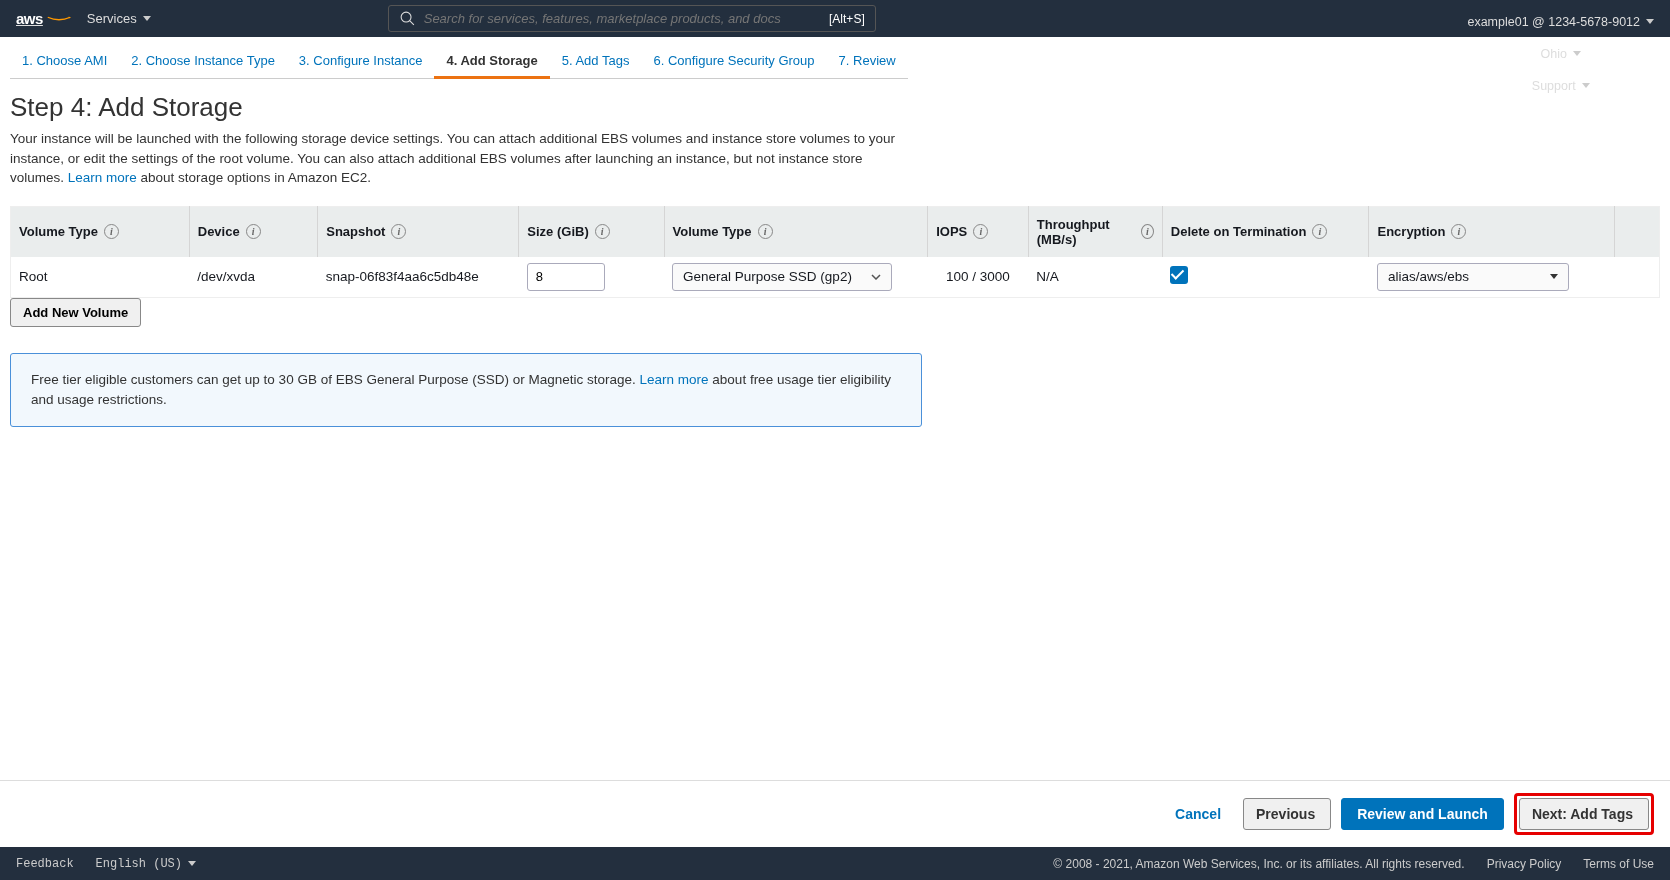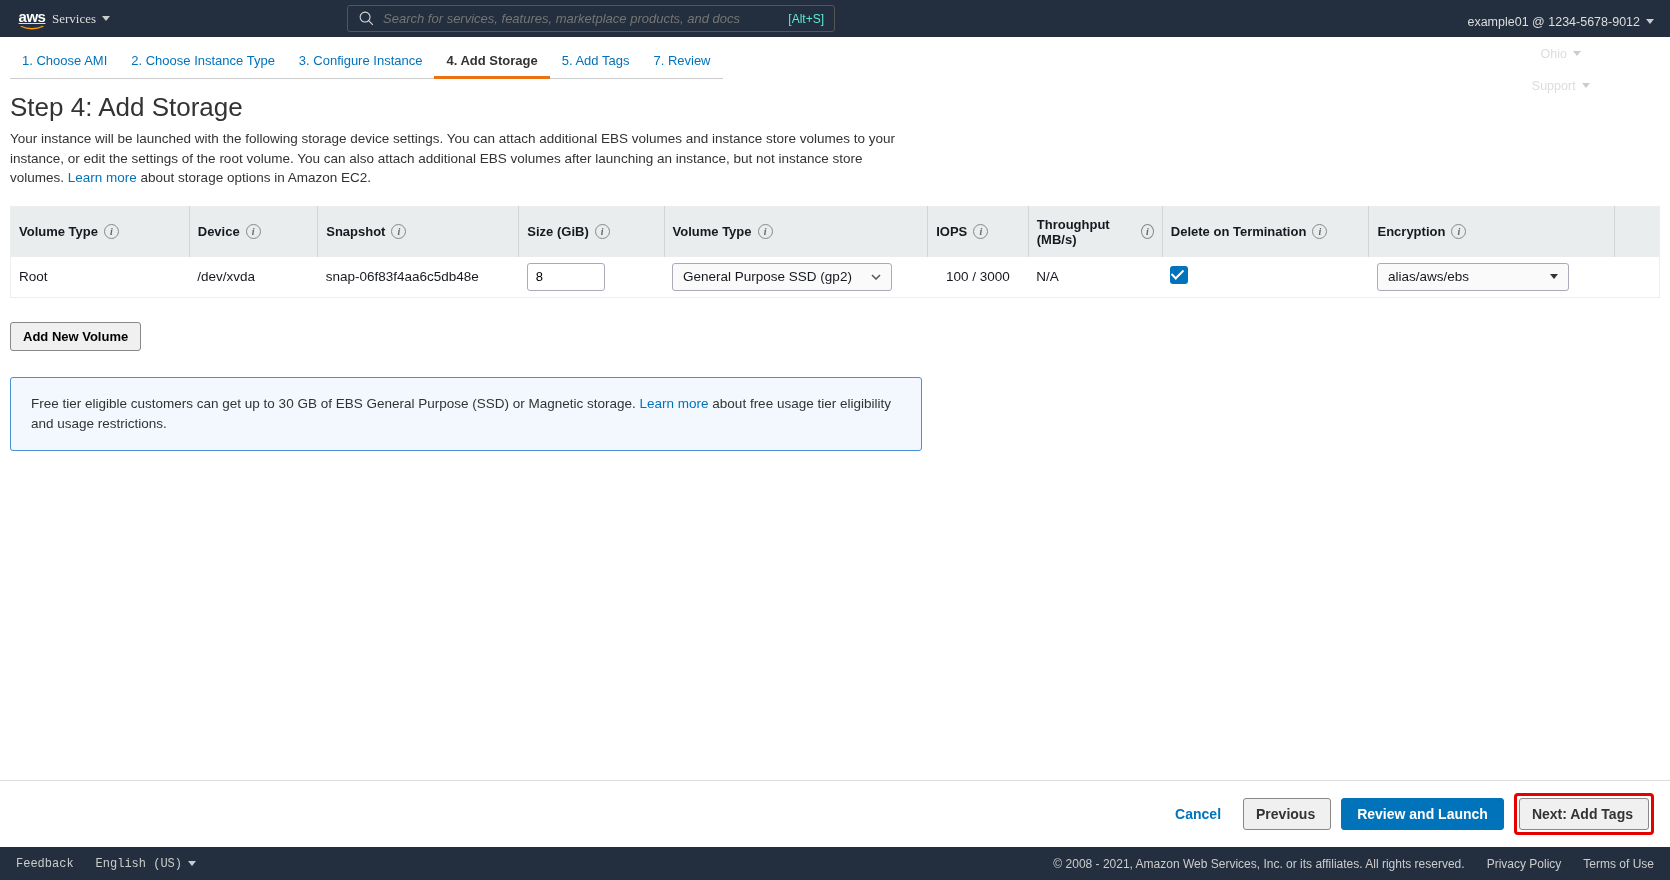--- a/index.html
+++ b/index.html
@@ -1,28 +1,28 @@
 <!DOCTYPE html>
 <html><head>
 <meta charset="utf-8">
 <style>
 * { box-sizing: border-box; margin: 0; padding: 0; }
 body { font-family: "Helvetica Neue", Arial, sans-serif; font-size: 14px; color: #16191f; background: #fff; }
 
 
 .top-header { background: #232f3e; height: 37px; display: flex; align-items: center; padding: 0 16px; color: #ddd; }
-.aws-logo { display: flex; flex-direction: column; align-items: center; margin-right: 4px; text-decoration: underline; }
+.aws-logo { display: flex; flex-direction: row; align-items: center; margin-right: 12px; text-decoration: underline; }
 .aws-logo-text { font-weight: bold; font-size: 15px; color: #fff; letter-spacing: -0.5px; }
 .aws-logo-swoosh { width: 32px; height: 5px; }
-.services-btn { color: #ddd; font-size: 13px; display: flex; align-items: center; gap: 6px; cursor: pointer; font-family: Liberation Serif, serif; }
+.services-btn { color: #ddd; font-size: 13px; display: flex; align-items: center; gap: 6px; cursor: pointer; }
 .caret { width: 0; height: 0; border-left: 4px solid transparent; border-right: 4px solid transparent; border-top: 5px solid #ccc; }
 
 .search-box { margin-left: 237px; display: flex; align-items: center; border: 1px solid #555; border-radius: 3px; height: 27px; width: 488px; padding: 0 10px; }
 .search-box input { background: transparent; border: none; outline: none; color: #ccc; font-size: 13px; font-style: italic; flex: 1; margin-left: 8px; }
-.search-shortcut { font-size: 12px; color: #5eead4; }
+.search-shortcut { font-size: 12px; color: #ffffff; }
 
 .header-right { margin-left: auto; display: flex; align-items: center; gap: 18px; font-size: 12.5px; flex-direction: column; }
 .header-right .hitem { color: #ddd; display: flex; align-items: center; gap: 6px; cursor: pointer; }
 .icon-svg { width: 17px; height: 17px; fill: none; stroke: #ddd; stroke-width: 1.5; }
 
 
 .tabs { display: flex; padding: 10px 10px 0 10px; border-bottom: 1px solid transparent; }
 .tab { padding: 6px 12px 8px; font-size: 13px; color: #0073bb; border-bottom: 1px solid #ccc; cursor: pointer; }
 .tab.active { color: #333; font-weight: bold; border-bottom: 3px solid #ec7211; }
 
@@ -40,21 +40,21 @@
 .th-wrap { display: flex; align-items: center; gap: 6px; }
 
 .info-icon { display:inline-flex; width:15px; height:15px; border:1px solid #888; border-radius:50%; align-items:center; justify-content:center; font-family: Georgia, serif; font-size:10px; font-weight:bold; font-style: italic; color:#666; }
 
 .size-input { width: 78px; height: 28px; border: 1px solid #aab; border-radius: 3px; padding: 0 8px; font-size: 13px; }
 .select-box { position: relative; display: flex; align-items: center; justify-content: space-between; border: 1px solid #aab; border-radius: 3px; height: 28px; padding: 0 10px; background: #fafafa; cursor: pointer; }
 .select-box .sel-caret { margin-left: 6px; }
 .checkbox-checked { display:inline-block; width:18px; height:18px; background:#0073bb; border-radius:3px; position:relative; }
 .checkbox-checked::after { content:""; position:absolute; left:4px; top:1px; width:5px; height:10px; border: solid #fff; border-width: 0 2px 2px 0; transform: rotate(45deg); }
 
-.add-btn { margin-top: 24px; padding: 6px 12px; font-size: 13px; font-weight: bold; background: #f0f0f0; border: 1px solid #888; border-radius: 3px; cursor: pointer; }
+.add-btn { margin-top: 0; padding: 6px 12px; font-size: 13px; font-weight: bold; background: #f0f0f0; border: 1px solid #888; border-radius: 3px; cursor: pointer; }
 
 .info-box { margin-top: 26px; border: 1px solid #4a90d9; background: #f2f8fd; border-radius: 3px; padding: 16px 20px; max-width: 912px; font-size: 13.5px; color: #333; line-height: 1.5; }
 
 
 .bottom-bar { position: fixed; bottom: 33px; left: 0; right: 0; border-top: 1px solid #ddd; background: #fff; padding: 12px 16px; display: flex; justify-content: flex-end; align-items: center; gap: 10px; }
 .btn-link { color: #0073bb; font-weight: bold; background: none; border: none; padding: 8px 12px; cursor: pointer; font-size: 14px; }
 .btn { padding: 7px 15px; font-size: 14px; font-weight: bold; border-radius: 3px; cursor: pointer; }
 .btn-default { background: #f0f0f0; border: 1px solid #888; color: #333; padding-left: 12px; }
 .btn-primary { background: #0073bb; border: 1px solid #0073bb; color: #fff; }
 .highlight-box { border: 3px solid #e60000; border-radius: 4px; padding: 2px; }
@@ -115,20 +115,21 @@
     </div>
   </div>
 </div>
 
 <div class="tabs">
   <div class="tab">1. Choose AMI</div>
   <div class="tab">2. Choose Instance Type</div>
   <div class="tab">3. Configure Instance</div>
   <div class="tab active">4. Add Storage</div>
   <div class="tab">5. Add Tags</div>
+  <div class="tab">6. Configure Security Group</div>
   <div class="tab">7. Review</div>
 </div>
 
 <div class="main">
   <h1 class="page-title">Step 4: Add Storage</h1>
   <p class="desc">
     <span>Your instance will be launched with the following storage device settings. You can attach additional EBS volumes and instance store volumes to your instance, or edit the settings of the root volume. You can also attach additional EBS volumes after launching an instance, but not instance store volumes. </span><a class="link">Learn more</a><span> about storage options in Amazon EC2.</span>
   </p>
 
   <table class="storage-table">

